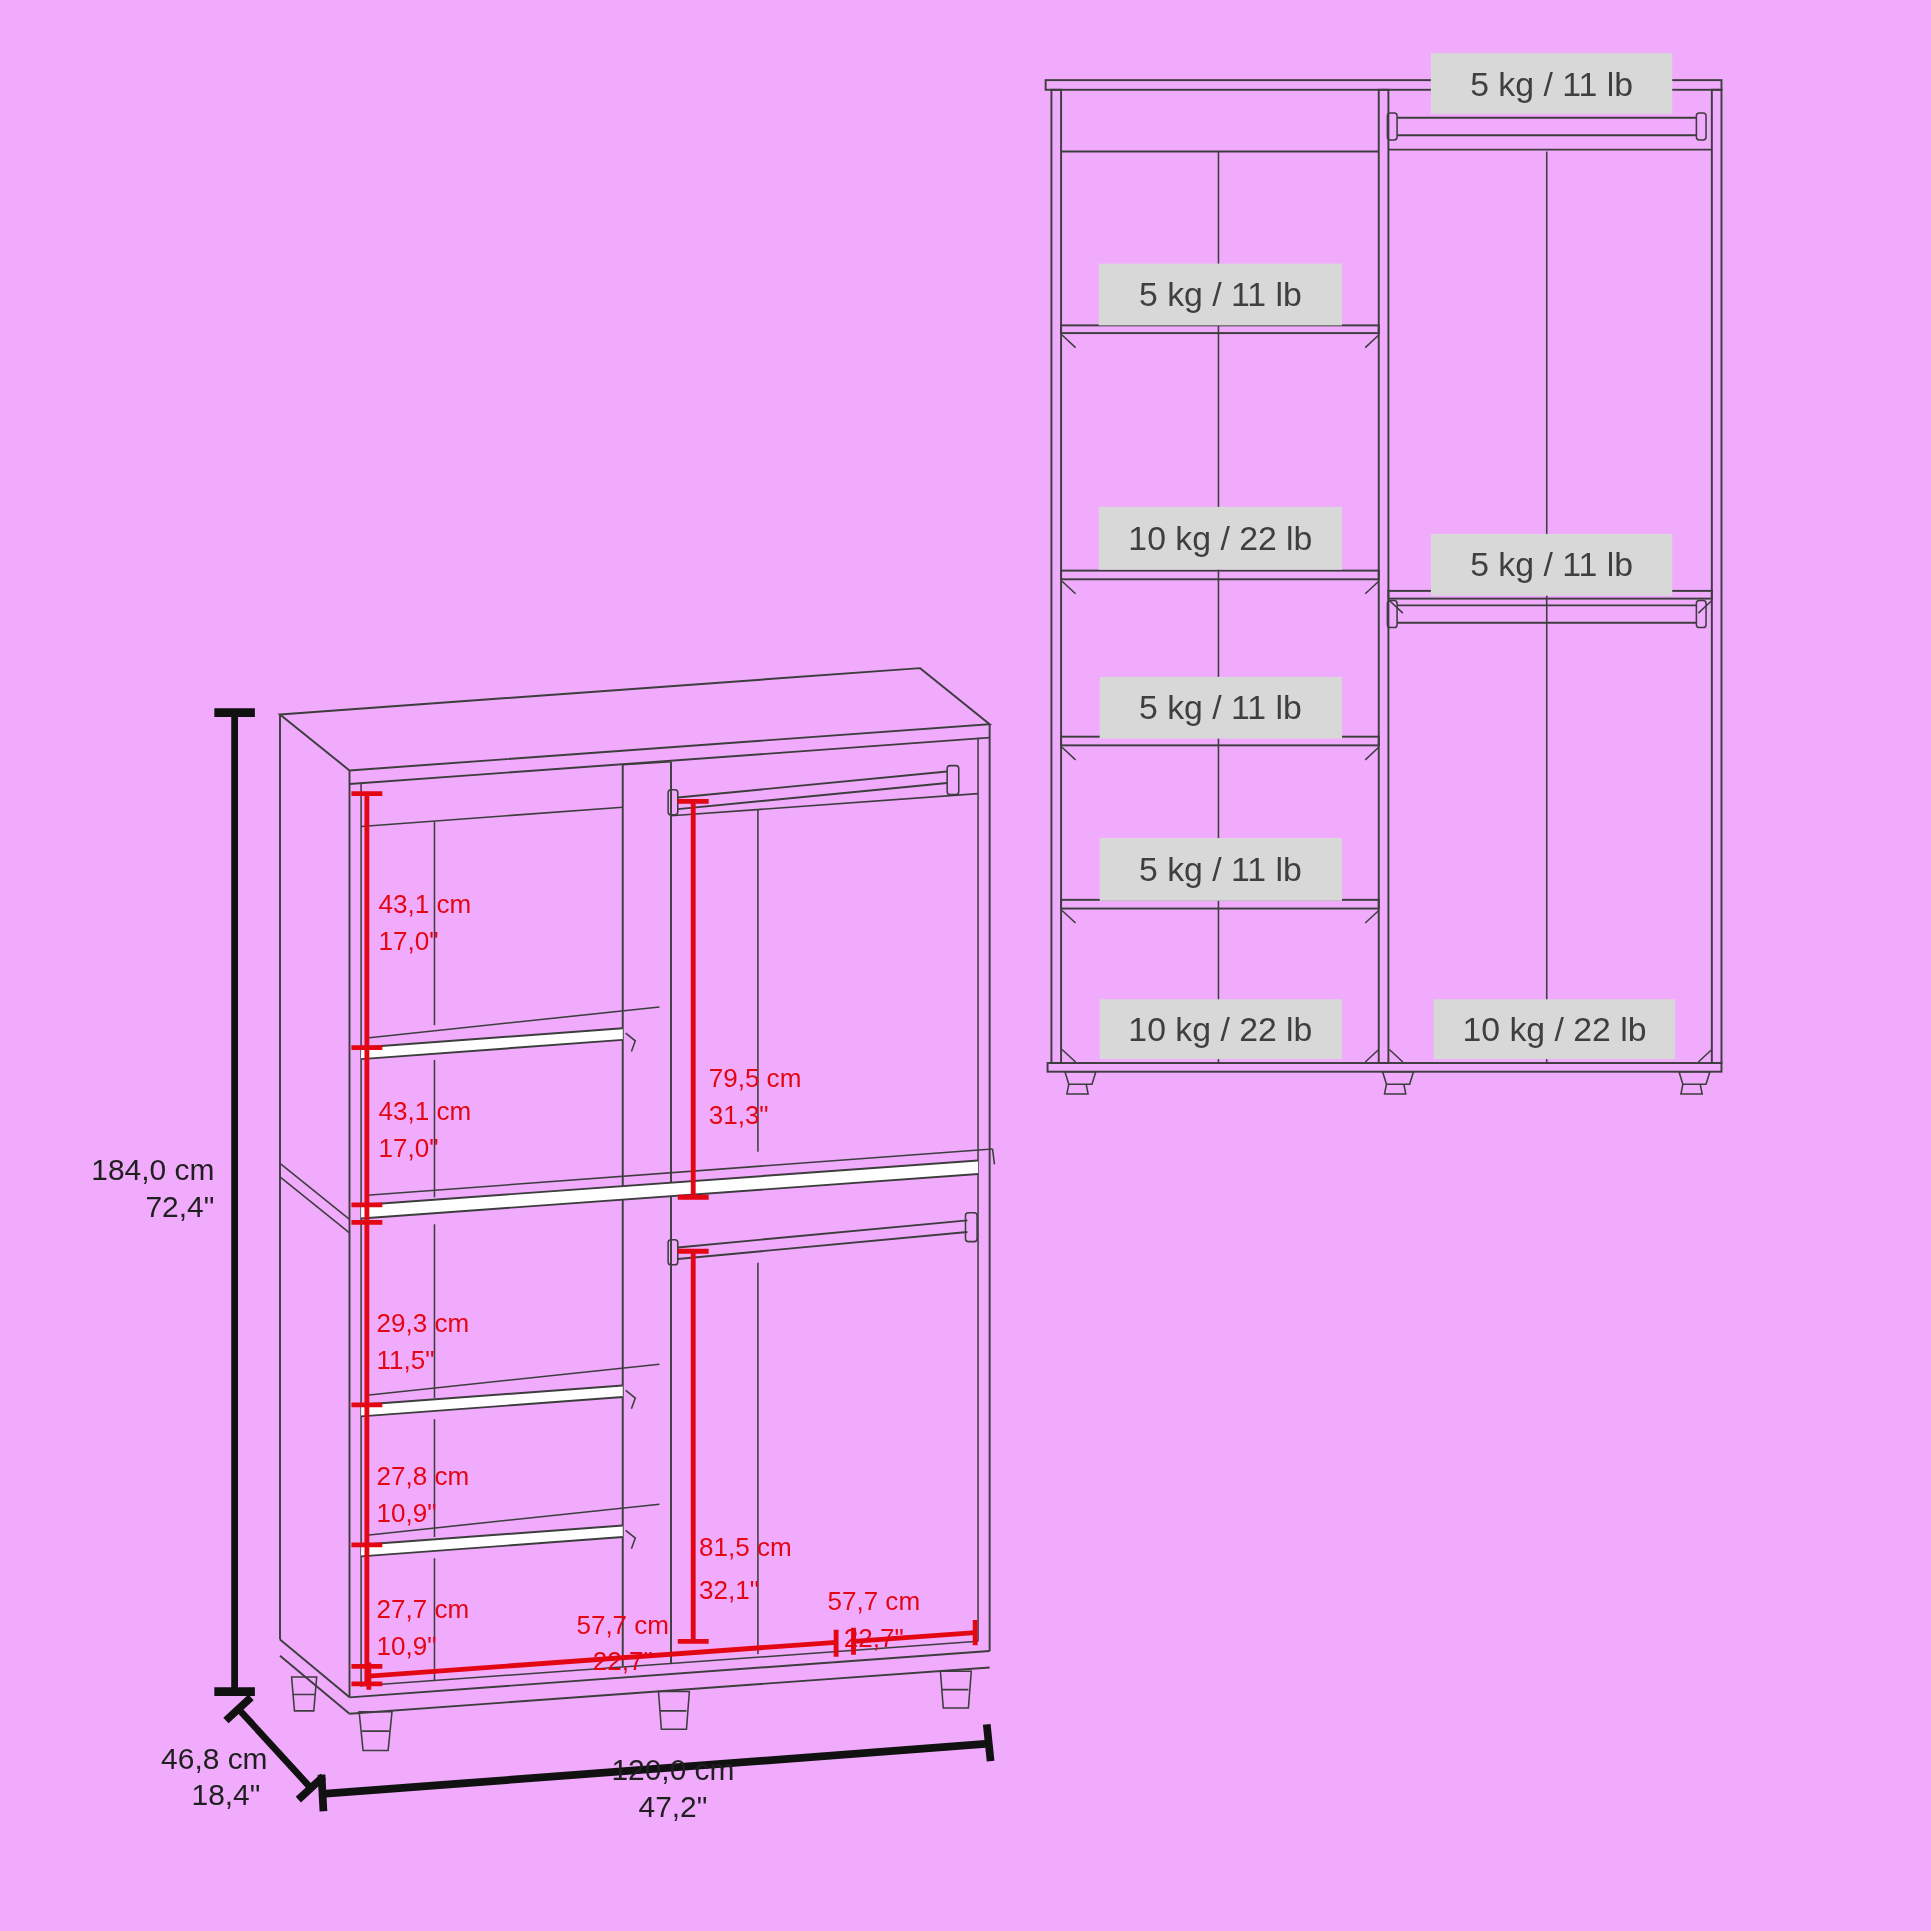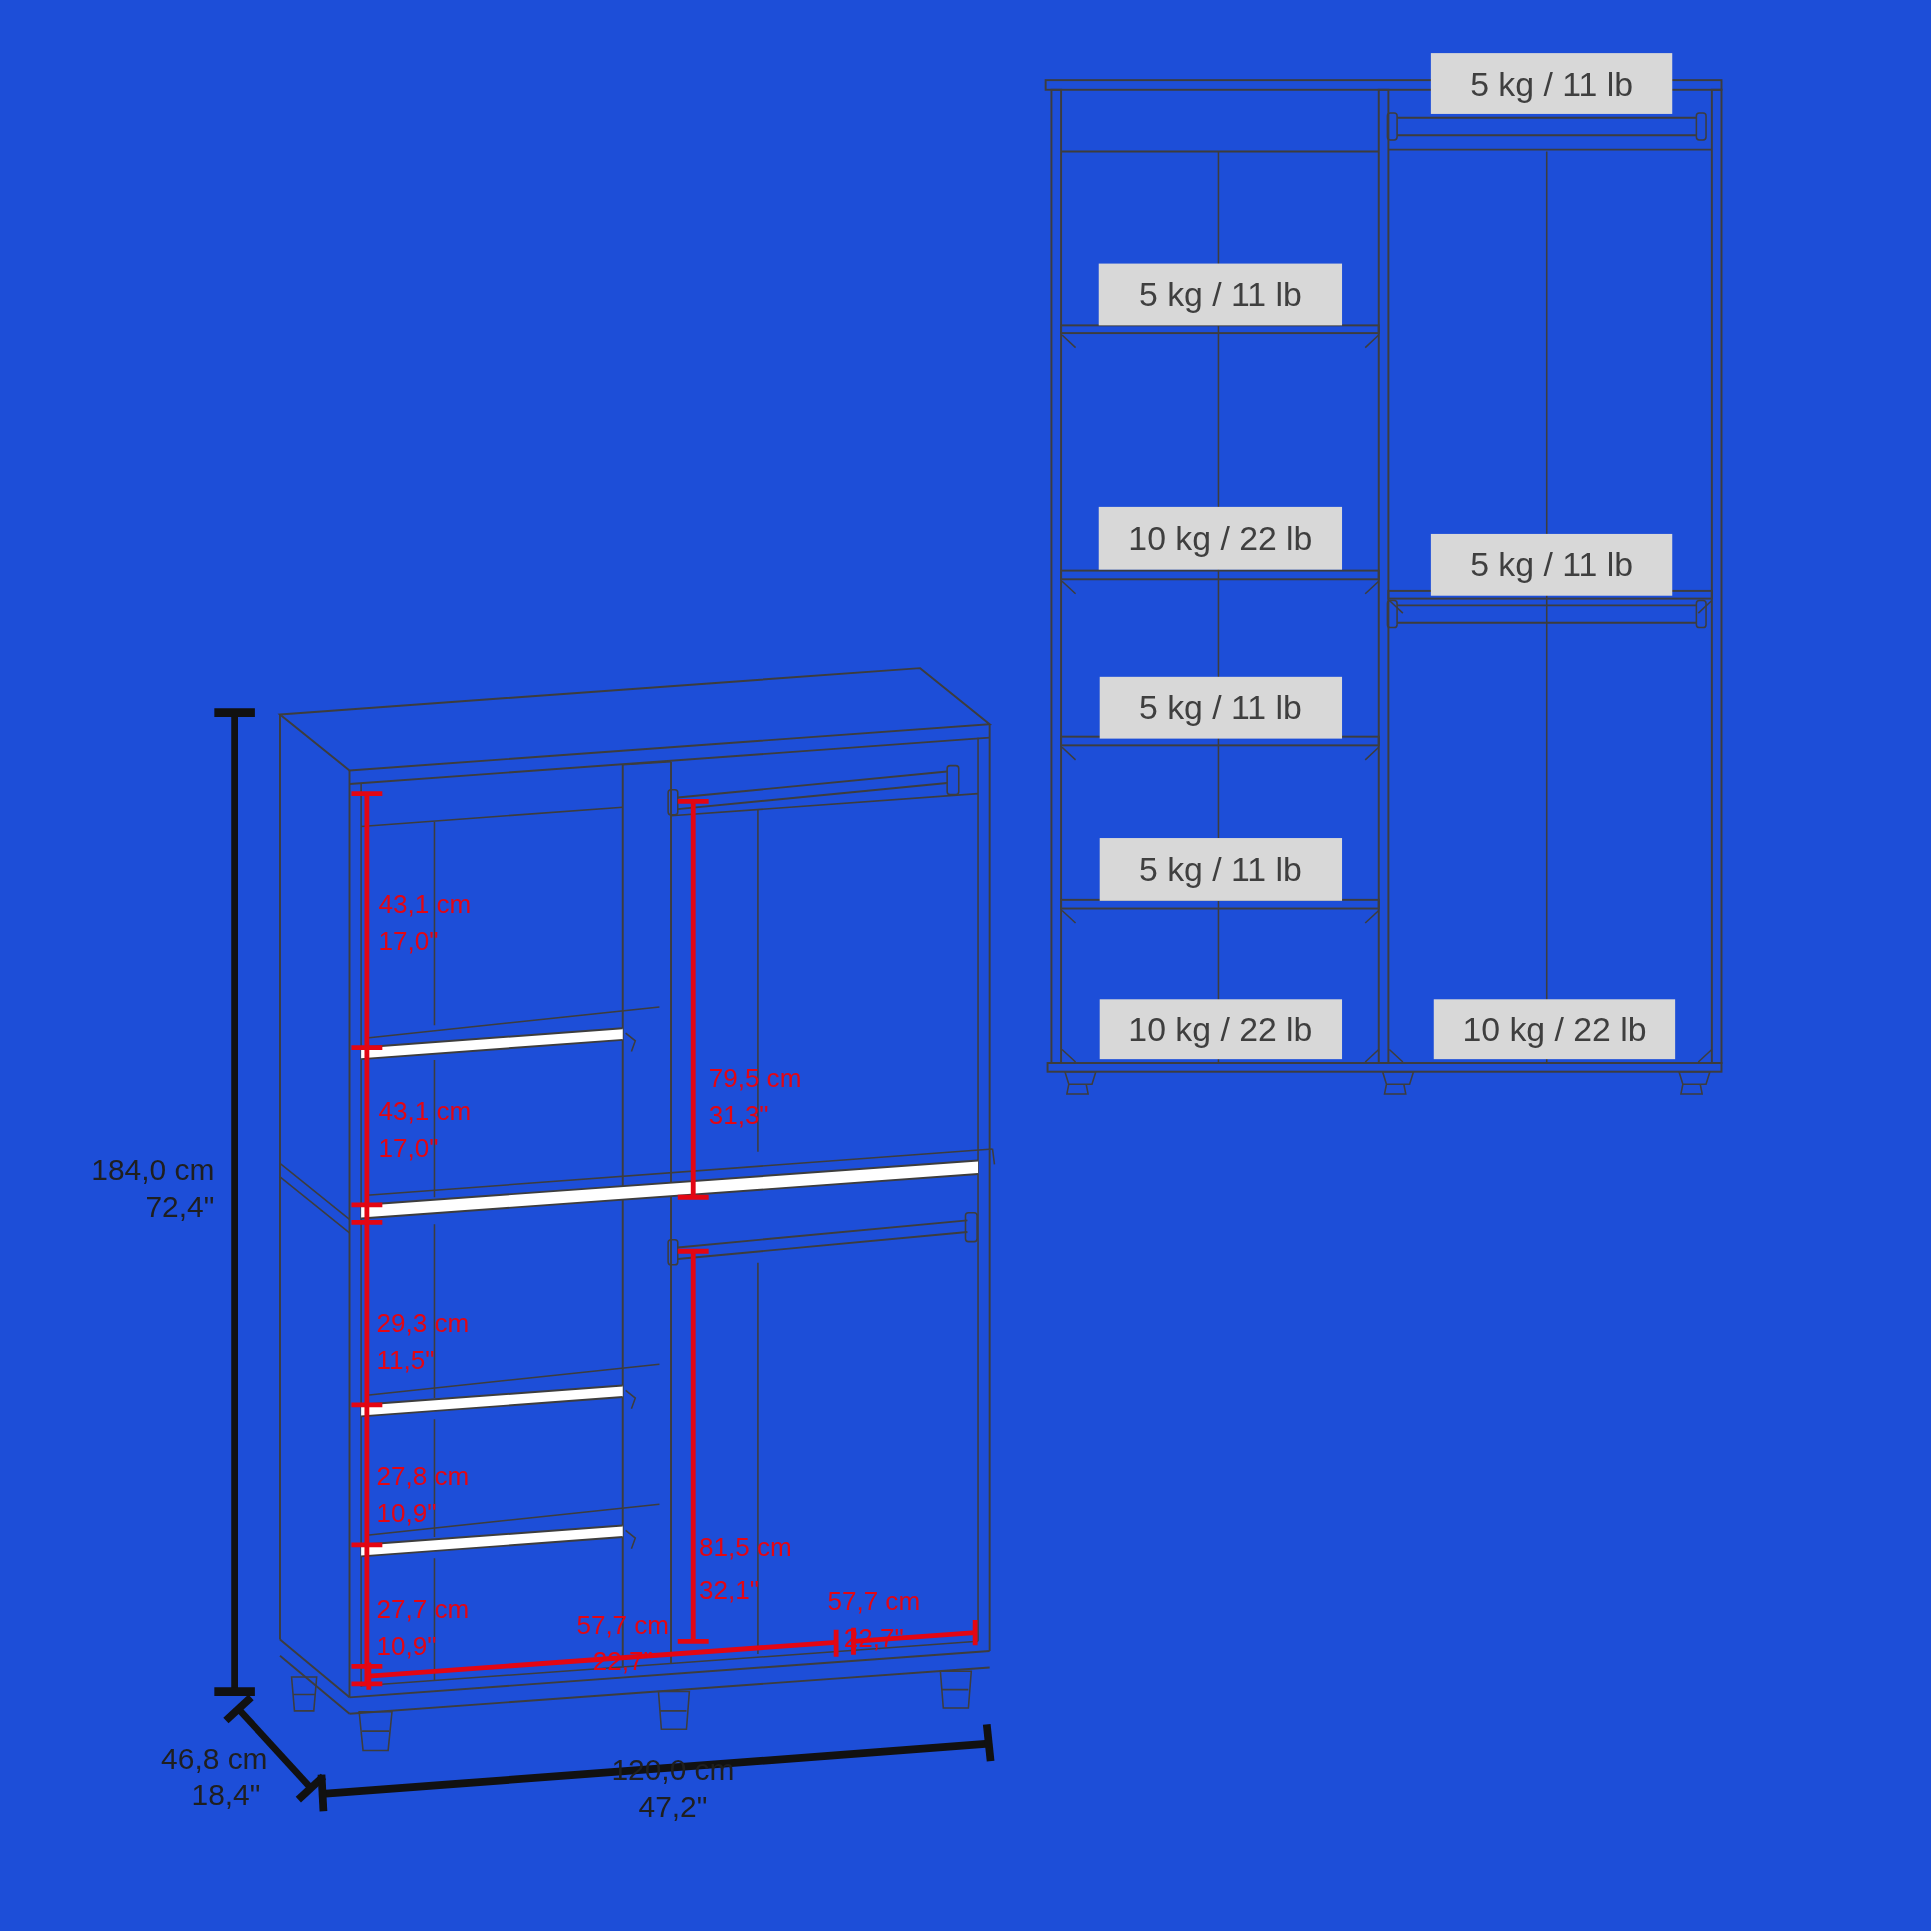--- a/index.html
+++ b/index.html
@@ -1,17 +1,17 @@
 <!DOCTYPE html>
 <html><head>
 <meta charset="utf-8">
 <style>
   html,body{margin:0;padding:0;background:#ffffff;}
   body{font-family:"Liberation Sans","DejaVu Sans",sans-serif;}
-  .sheet{width:1931px;height:1931px;position:relative;background:#1d4ed8;}
+  .sheet{width:1931px;height:1931px;position:relative;background:#f0abfc;}
   svg{display:block;}
   text{font-family:"Liberation Sans","DejaVu Sans",sans-serif;}
   .dimtext{fill:#1f1f1f;font-size:31px;}
   .redtext{fill:#e30613;font-size:27px;}
   .captext{fill:#3f3f3f;font-size:35px;}
   .ln{stroke:#3d3d3d;stroke-width:2;fill:none;}
   .lnthin{stroke:#3d3d3d;stroke-width:1.6;fill:none;}
   .white{fill:#ffffff;stroke:none;}
   .graybox{fill:#d8d8d8;stroke:none;}
   .red{stroke:#e30613;stroke-width:5;fill:none;}

